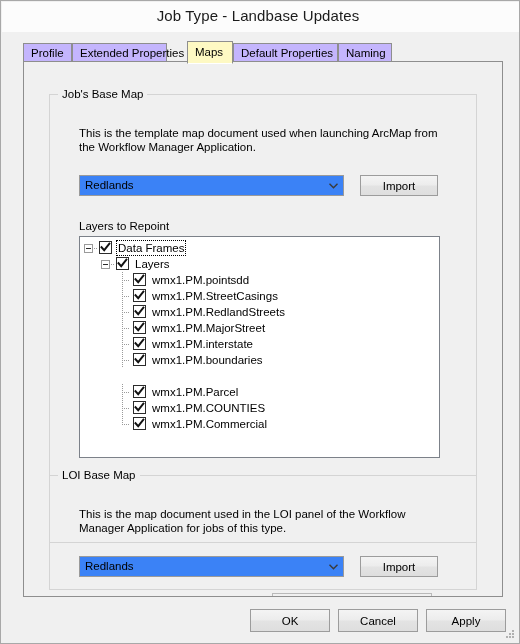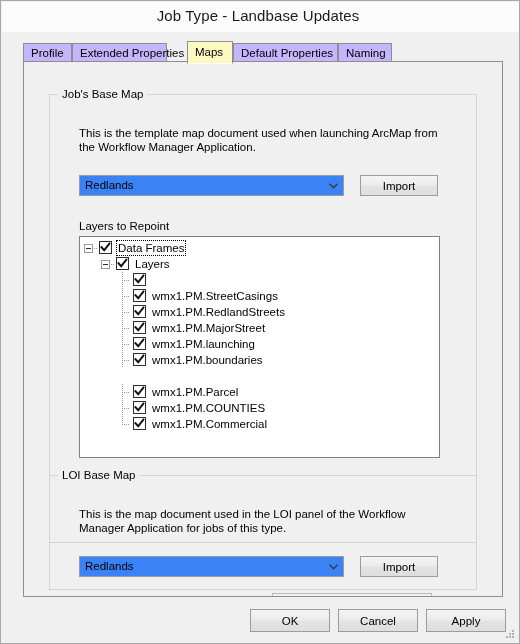--- a/index.html
+++ b/index.html
@@ -336,20 +336,21 @@
             <div class="tnode-label" style="left: 54px;">Layers</div>
           </div>
           <div class="tnode" style="top: 35px;">
             <div class="dash-v" style="left: 42px; top: 0px; height: 16px;"></div>
             <div class="dash-h" style="left: 42px; width: 8px;"></div>
             <div class="cb" style="left: 53px;">
               <svg width="11" height="11" viewBox="0 0 11 11">
                 <path d="M1.5 5.2 L4.2 8.2 L9.4 1.6" fill="none" stroke="#111" stroke-width="1.9" stroke-linecap="square"></path>
               </svg>
             </div>
+            <div class="tnode-label" style="left: 71px;">wmx1.PM.pointsdd</div>
           </div>
           <div class="tnode" style="top: 51px;">
             <div class="dash-v" style="left: 42px; top: 0px; height: 16px;"></div>
             <div class="dash-h" style="left: 42px; width: 8px;"></div>
             <div class="cb" style="left: 53px;">
               <svg width="11" height="11" viewBox="0 0 11 11">
                 <path d="M1.5 5.2 L4.2 8.2 L9.4 1.6" fill="none" stroke="#111" stroke-width="1.9" stroke-linecap="square"></path>
               </svg>
             </div>
             <div class="tnode-label" style="left: 71px;">wmx1.PM.StreetCasings</div>
@@ -375,21 +376,21 @@
             <div class="tnode-label" style="left: 71px;">wmx1.PM.MajorStreet</div>
           </div>
           <div class="tnode" style="top: 99px;">
             <div class="dash-v" style="left: 42px; top: 0px; height: 16px;"></div>
             <div class="dash-h" style="left: 42px; width: 8px;"></div>
             <div class="cb" style="left: 53px;">
               <svg width="11" height="11" viewBox="0 0 11 11">
                 <path d="M1.5 5.2 L4.2 8.2 L9.4 1.6" fill="none" stroke="#111" stroke-width="1.9" stroke-linecap="square"></path>
               </svg>
             </div>
-            <div class="tnode-label" style="left: 71px;">wmx1.PM.launching</div>
+            <div class="tnode-label" style="left: 71px;">wmx1.PM.interstate</div>
           </div>
           <div class="tnode" style="top: 115px;">
             <div class="dash-v" style="left: 42px; top: 0px; height: 16px;"></div>
             <div class="dash-h" style="left: 42px; width: 8px;"></div>
             <div class="cb" style="left: 53px;">
               <svg width="11" height="11" viewBox="0 0 11 11">
                 <path d="M1.5 5.2 L4.2 8.2 L9.4 1.6" fill="none" stroke="#111" stroke-width="1.9" stroke-linecap="square"></path>
               </svg>
             </div>
             <div class="tnode-label" style="left: 71px;">wmx1.PM.boundaries</div>

